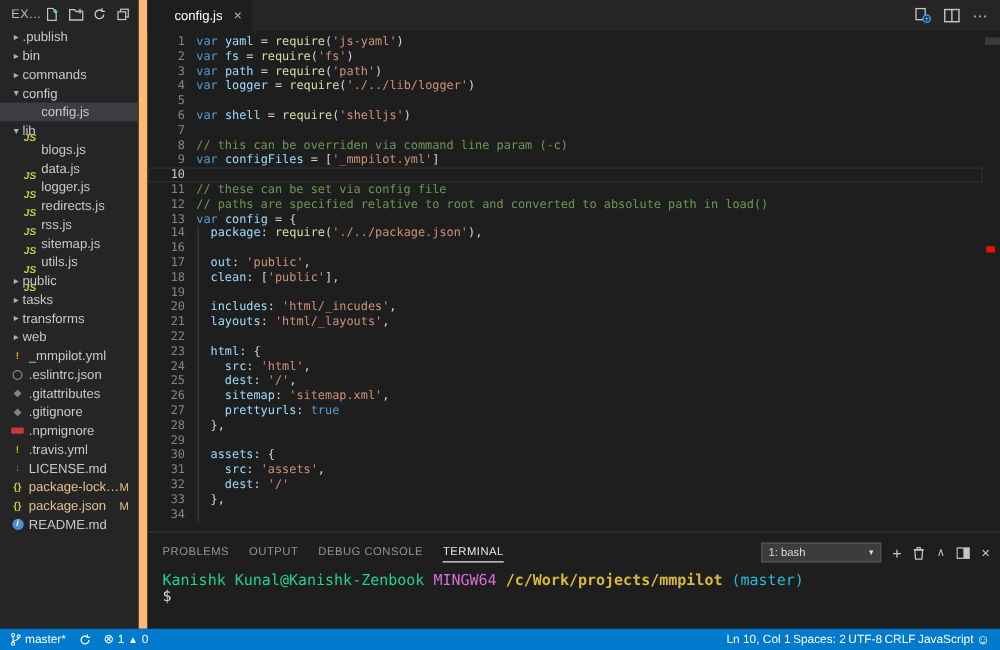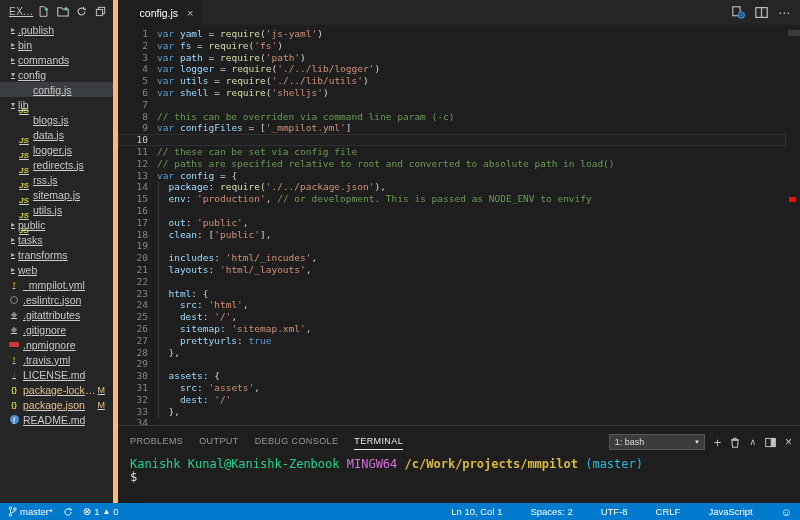--- a/index.html
+++ b/index.html
@@ -2,21 +2,21 @@
 <html><head>
 <meta charset="utf-8">
 <style>
   * { margin:0; padding:0; box-sizing:border-box; }
   html,body { width:800px; height:520px; overflow:hidden; }
   body { font-family:"Liberation Sans","DejaVu Sans",sans-serif; background:#1e1e1e; color:#ccc; }
   .app { width:800px; height:520px; display:flex; flex-direction:column; }
   .main { flex:1; display:flex; min-height:0; }
 
   
-  .sidebar { width:118px; background:#252526; display:flex; flex-direction:column; border-right:5px solid #fdba74;text-decoration:underline; }
+  .sidebar { width:118px; background:#252526; display:flex; flex-direction:column; border-right:7px solid #fdba74; }
   .sb-header { height:22px; display:flex; align-items:center; padding:0 6px 0 9px; color:#bbb; font-size:10px; letter-spacing:.5px; }
   .sb-title { flex:0 0 auto; margin-right:2px; }
   .sb-actions { display:flex; gap:6px; margin-left:auto; }
   .sb-actions .icon { width:13px; height:13px; display:inline-flex; align-items:center; justify-content:center; cursor:pointer; }
   .tree { flex:1; overflow:hidden; font-size:10.5px; }
   .row { height:15px; display:flex; align-items:center; padding-right:4px; cursor:pointer; color:#c8c8c8; white-space:nowrap; }
   .row.sel { background:#3a3d41; }
   .row.mod .lbl { color:#e2c08d; }
   .row .chev { width:10px; text-align:center; font-size:8px; color:#b0b0b0; flex:0 0 auto; }
   .row .fic { width:12px; flex:0 0 auto; display:inline-flex; align-items:center; justify-content:center; font-size:8px; margin-right:3px; }
@@ -61,21 +61,21 @@
   .pctrl { margin-left:auto; display:flex; align-items:center; gap:9px; color:#c5c5c5; }
   .shell-select { background:#3c3c3c; border:1px solid #555; color:#ddd; font-size:9px; height:16px; width:96px; display:flex; align-items:center; padding:0 5px; justify-content:space-between; cursor:pointer; }
   .pctrl .icon { cursor:pointer; display:inline-flex; font-size:11px; }
   .term { flex:1; padding:8px 0 0 12px; font-family:"DejaVu Sans Mono","Liberation Mono",monospace; font-size:12px; line-height:13px; color:#ddd; }
   .t-green{color:#23d18b} .t-mag{color:#d670d6} .t-yel{color:#d7ba3d; font-weight:bold} .t-cyan{color:#29b8db}
 
   
   .statusbar { height:17px; background:#007acc; color:#fff; display:flex; font-size:9.5px; padding:0 8px; }
   .sb-item { display:flex; align-items:center; gap:3px; margin-right:10px; cursor:pointer; }
   .sb-right { margin-left:auto; display:flex; align-items:center; }
-  .sb-right .sb-item { margin-right:0; margin-left:28px; }
+  .sb-right .sb-item { margin-right:0; margin-left:2px; }
   svg { display:block; }
 </style>
 </head>
 <body>
 
 <div class="app">
   <div class="main">
 
     <div class="sidebar">
       <div class="sb-header">
@@ -251,31 +251,30 @@
           <span class="icon" style="font-size:12px;">⋯</span>
         </div>
       </div>
 
       <div class="editor">
         <div class="code-wrap" id="code-wrap">
             <div class="code-line"><span class="ln">1</span><span class="ct"><span class="tok-kw">var</span><span class="tok-pn"> </span><span class="tok-var">yaml</span><span class="tok-pn"> = </span><span class="tok-fn">require</span><span class="tok-pn">(</span><span class="tok-str">'js-yaml'</span><span class="tok-pn">)</span></span></div>
             <div class="code-line"><span class="ln">2</span><span class="ct"><span class="tok-kw">var</span><span class="tok-pn"> </span><span class="tok-var">fs</span><span class="tok-pn"> = </span><span class="tok-fn">require</span><span class="tok-pn">(</span><span class="tok-str">'fs'</span><span class="tok-pn">)</span></span></div>
             <div class="code-line"><span class="ln">3</span><span class="ct"><span class="tok-kw">var</span><span class="tok-pn"> </span><span class="tok-var">path</span><span class="tok-pn"> = </span><span class="tok-fn">require</span><span class="tok-pn">(</span><span class="tok-str">'path'</span><span class="tok-pn">)</span></span></div>
             <div class="code-line"><span class="ln">4</span><span class="ct"><span class="tok-kw">var</span><span class="tok-pn"> </span><span class="tok-var">logger</span><span class="tok-pn"> = </span><span class="tok-fn">require</span><span class="tok-pn">(</span><span class="tok-str">'./../lib/logger'</span><span class="tok-pn">)</span></span></div>
-            <div class="code-line"><span class="ln">5</span><span class="ct"><span class="tok-kw">var</span><span class="tok-pn"> </span><span class="tok-var">utils</span><span class="tok-pn"> = </span><span class="tok-fn">require</span><span class="tok-pn">(</span><span class="tok-str">'./../lib/utils'</span><span class="tok-pn">)</span></span></div>
+            <div class="code-line"><span class="ln">5</span></div>
             <div class="code-line"><span class="ln">6</span><span class="ct"><span class="tok-kw">var</span><span class="tok-pn"> </span><span class="tok-var">shell</span><span class="tok-pn"> = </span><span class="tok-fn">require</span><span class="tok-pn">(</span><span class="tok-str">'shelljs'</span><span class="tok-pn">)</span></span></div>
             <div class="code-line"><span class="ln">7</span><span class="ct"></span></div>
             <div class="code-line"><span class="ln">8</span><span class="ct"><span class="tok-cm">// this can be overriden via command line param (-c)</span></span></div>
             <div class="code-line"><span class="ln">9</span><span class="ct"><span class="tok-kw">var</span><span class="tok-pn"> </span><span class="tok-var">configFiles</span><span class="tok-pn"> = [</span><span class="tok-str">'_mmpilot.yml'</span><span class="tok-pn">]</span></span></div>
             <div class="code-line cur"><span class="ln">10</span><span class="ct"></span></div>
             <div class="code-line"><span class="ln">11</span><span class="ct"><span class="tok-cm">// these can be set via config file</span></span></div>
             <div class="code-line"><span class="ln">12</span><span class="ct"><span class="tok-cm">// paths are specified relative to root and converted to absolute path in load()</span></span></div>
             <div class="code-line"><span class="ln">13</span><span class="ct"><span class="tok-kw">var</span><span class="tok-pn"> </span><span class="tok-var">config</span><span class="tok-pn"> = {</span></span></div>
             <div class="code-line"><span class="ln">14</span><span class="ct"><span class="tok-pn">  </span><span class="tok-var">package</span><span class="tok-pn">: </span><span class="tok-fn">require</span><span class="tok-pn">(</span><span class="tok-str">'./../package.json'</span><span class="tok-pn">),</span></span></div>
-            <div class="code-line"><span class="ln">15</span><span class="ct"><span class="tok-pn">  </span><span class="tok-var">env</span><span class="tok-pn">: </span><span class="tok-str">'production'</span><span class="tok-pn">, </span><span class="tok-cm">// or development. This is passed as NODE_ENV to envify</span></span></div>
             <div class="code-line"><span class="ln">16</span><span class="ct"></span></div>
             <div class="code-line"><span class="ln">17</span><span class="ct"><span class="tok-pn">  </span><span class="tok-var">out</span><span class="tok-pn">: </span><span class="tok-str">'public'</span><span class="tok-pn">,</span></span></div>
             <div class="code-line"><span class="ln">18</span><span class="ct"><span class="tok-pn">  </span><span class="tok-var">clean</span><span class="tok-pn">: [</span><span class="tok-str">'public'</span><span class="tok-pn">],</span></span></div>
             <div class="code-line"><span class="ln">19</span><span class="ct"></span></div>
             <div class="code-line"><span class="ln">20</span><span class="ct"><span class="tok-pn">  </span><span class="tok-var">includes</span><span class="tok-pn">: </span><span class="tok-str">'html/_incudes'</span><span class="tok-pn">,</span></span></div>
             <div class="code-line"><span class="ln">21</span><span class="ct"><span class="tok-pn">  </span><span class="tok-var">layouts</span><span class="tok-pn">: </span><span class="tok-str">'html/_layouts'</span><span class="tok-pn">,</span></span></div>
             <div class="code-line"><span class="ln">22</span><span class="ct"></span></div>
             <div class="code-line"><span class="ln">23</span><span class="ct"><span class="tok-pn">  </span><span class="tok-var">html</span><span class="tok-pn">: {</span></span></div>
             <div class="code-line"><span class="ln">24</span><span class="ct"><span class="tok-pn">    </span><span class="tok-var">src</span><span class="tok-pn">: </span><span class="tok-str">'html'</span><span class="tok-pn">,</span></span></div>
             <div class="code-line"><span class="ln">25</span><span class="ct"><span class="tok-pn">    </span><span class="tok-var">dest</span><span class="tok-pn">: </span><span class="tok-str">'/'</span><span class="tok-pn">,</span></span></div>

